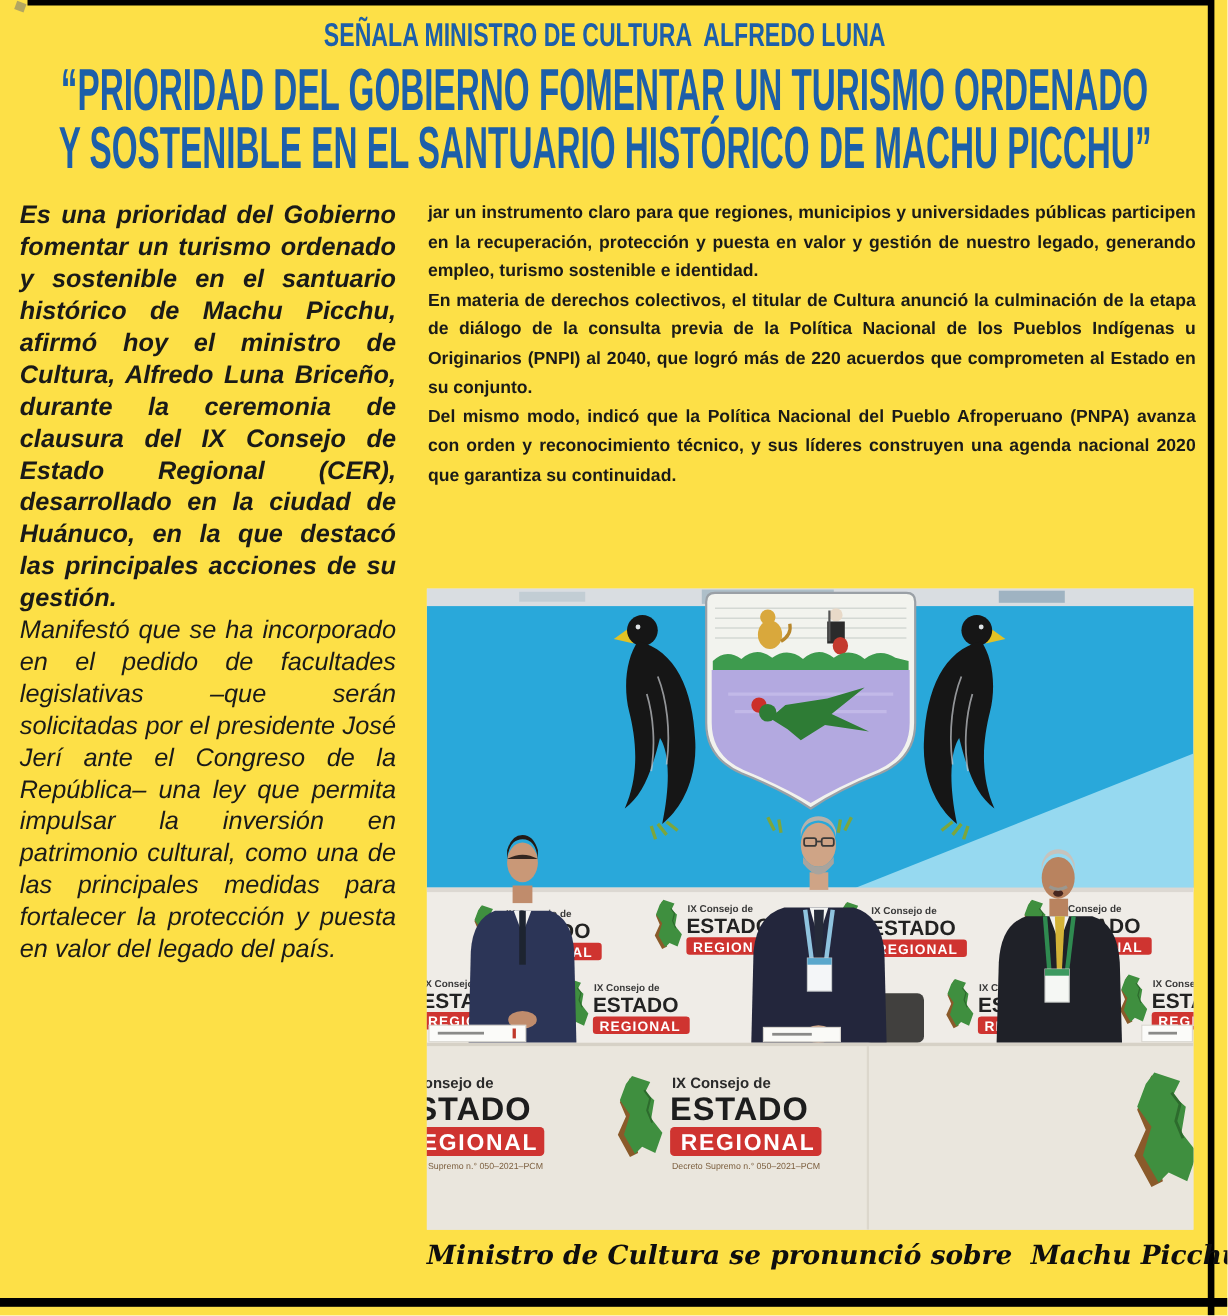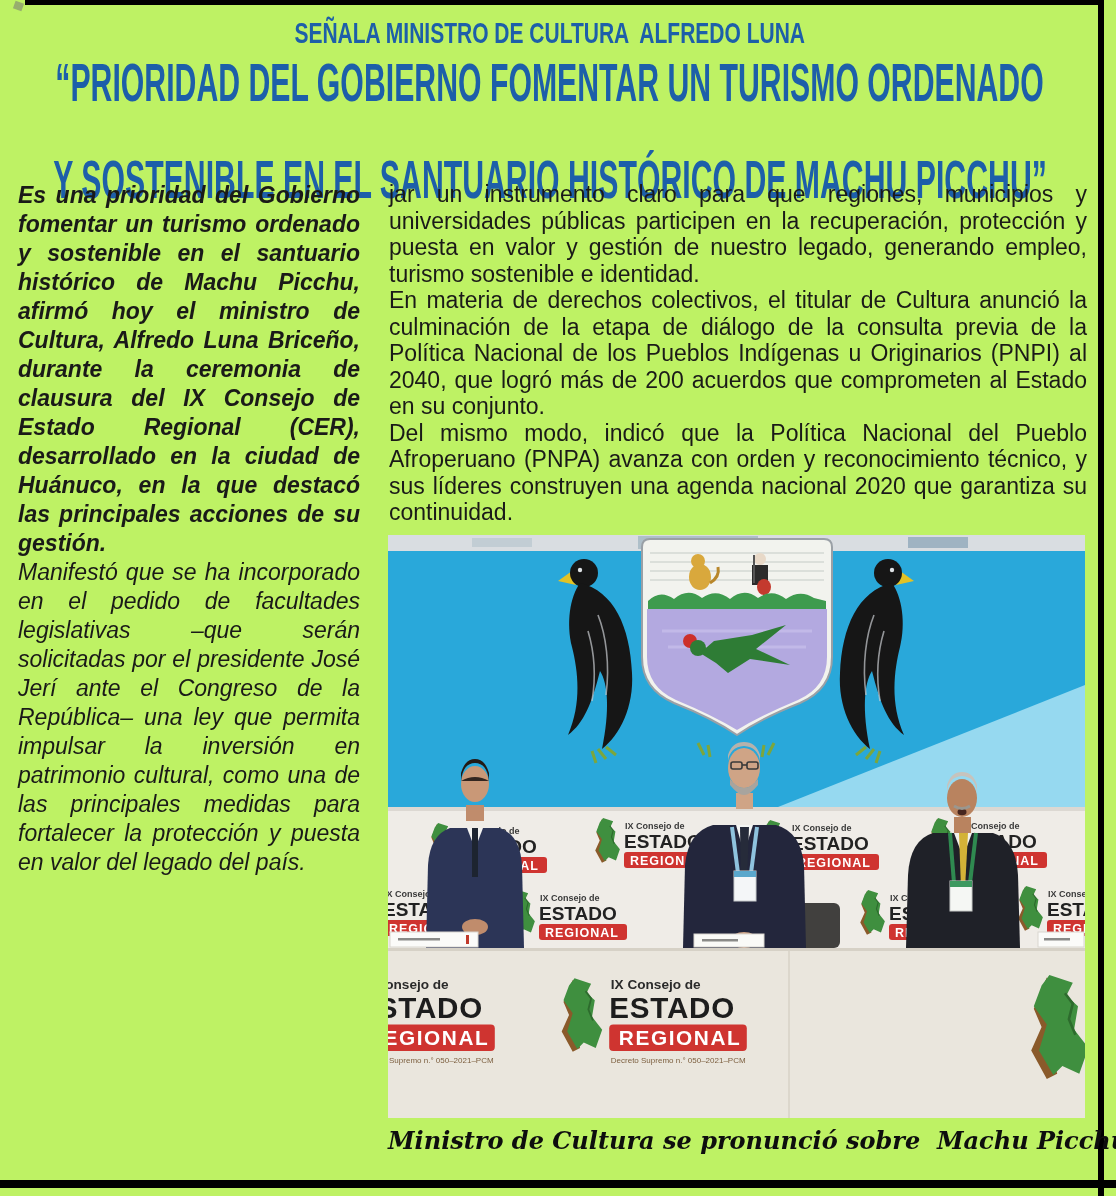--- a/index.html
+++ b/index.html
@@ -1,44 +1,44 @@
 <!DOCTYPE html>
 <html lang="es"><head>
 <meta charset="utf-8">
 <style>
   html,body{margin:0;padding:0;background:#fff;}
   .page{
-    position:relative;width:1116px;height:1196px;background:#bef264;
+    position:relative;width:1116px;height:1196px;background:#fde047;
     overflow:hidden;font-family:"Liberation Sans",sans-serif;color:#1a1a18;
   }
   .rule-top{position:absolute;left:25px;top:0;width:1076px;height:5px;background:#000;}
   .rule-right{position:absolute;left:1098px;top:0;width:6px;height:1196px;background:#000;}
   .bar-bottom{position:absolute;left:0;top:1180px;width:1116px;height:8px;background:#000;}
   .corner-mark{position:absolute;left:14px;top:2px;width:9px;height:8px;background:#777;opacity:.55;transform:rotate(20deg);}
 
   .kicker-row{position:absolute;left:0;top:16px;width:1100px;display:flex;justify-content:center;}
   .kicker{
     font-weight:bold;font-size:30px;line-height:34px;color:#1d5fa9;
     transform:scaleX(.70);white-space:pre;letter-spacing:0;
   }
-  .headline{position:absolute;left:0;top:56px;width:1100px;display:flex;flex-direction:column;align-items:center;gap:44px;}
+  .headline{position:absolute;left:0;top:56px;width:1100px;display:flex;flex-direction:column;align-items:center;}
   .headline-line{
     font-weight:bold;font-size:54px;line-height:53px;color:#1d5fa9;
     transform:scaleX(.56);white-space:pre;letter-spacing:0;
   }
 
   .col-left{
     position:absolute;left:18px;top:181px;width:342px;
     font-size:23px;line-height:29px;text-align:justify;
   }
   .col-left p{margin:0;font-style:italic;}
   .lead{font-weight:bold;font-style:italic;}
   .col-right{
     position:absolute;left:389px;top:181px;width:698px;
-    font-size:23px;line-height:26.5px;text-align:justify;
+    font-size:16px;line-height:26.5px;text-align:justify;font-weight:bold;
   }
   .col-right p{margin:0;}
 
   .photo{position:absolute;left:388px;top:535px;width:697px;height:583px;background:#e9e6e0;}
   .caption{
     position:absolute;left:388px;top:1126px;width:697px;text-align:center;
     font-family:"DejaVu Serif",serif;font-weight:bold;font-style:italic;
     font-size:24px;line-height:30px;color:#0e0e0e;white-space:pre;
   }
   svg text{font-family:"Liberation Sans",sans-serif;}
@@ -63,21 +63,21 @@
   </div>
 
   <div class="col-left">
     <p class="lead">Es una prioridad del Gobierno fomentar un turismo ordenado y sostenible en el santuario histórico de Machu Picchu, afirmó hoy el ministro de Cultura, Alfredo Luna Briceño, durante la ceremonia de clausura del IX Consejo de Estado Regional (CER), desarrollado en la ciudad de Huánuco, en la que destacó las principales acciones de su gestión.</p>
     <p>Manifestó que se ha incorporado en el pedido de facultades legislativas –que serán solicitadas por el presidente José Jerí ante el Congreso de la República– una ley que permita impulsar la inversión en patrimonio cultural, como una de las principales medidas para fortalecer la protección y puesta en valor del legado del país.</p>
 
   </div>
 
   <div class="col-right">
     <p>jar un instrumento claro para que regiones, municipios y universidades públicas participen en la recuperación, protección y puesta en valor y gestión de nuestro legado, generando empleo, turismo sostenible e identidad.</p>
-    <p>En materia de derechos colectivos, el titular de Cultura anunció la culminación de la etapa de diálogo de la consulta previa de la Política Nacional de los Pueblos Indígenas u Originarios (PNPI) al 2040, que logró más de 200 acuerdos que comprometen al Estado en su conjunto.</p>
+    <p>En materia de derechos colectivos, el titular de Cultura anunció la culminación de la etapa de diálogo de la consulta previa de la Política Nacional de los Pueblos Indígenas u Originarios (PNPI) al 2040, que logró más de 220 acuerdos que comprometen al Estado en su conjunto.</p>
     <p>Del mismo modo, indicó que la Política Nacional del Pueblo Afroperuano (PNPA) avanza con orden y reconocimiento técnico, y sus líderes construyen una agenda nacional 2020 que garantiza su continuidad.</p>
   </div>
 
   <div class="photo">
     <svg viewBox="0 0 697 583" width="697" height="583">
       <defs>
         <g id="peru-map">
           <path d="M16,2 L6,26 12,40 4,58 16,80 24,76 20,60 28,52 20,38 24,20 Z" fill="#8a5a2a"></path>
           <path d="M18,0 L36,6 31,16 40,24 37,42 48,56 41,76 28,70 21,77 10,58 16,38 6,24 12,8 Z" fill="#3f8f3f"></path>
           <path d="M30,14 L36,22 33,34 38,46" stroke="#2d6b2d" stroke-width="2" fill="none"></path>

